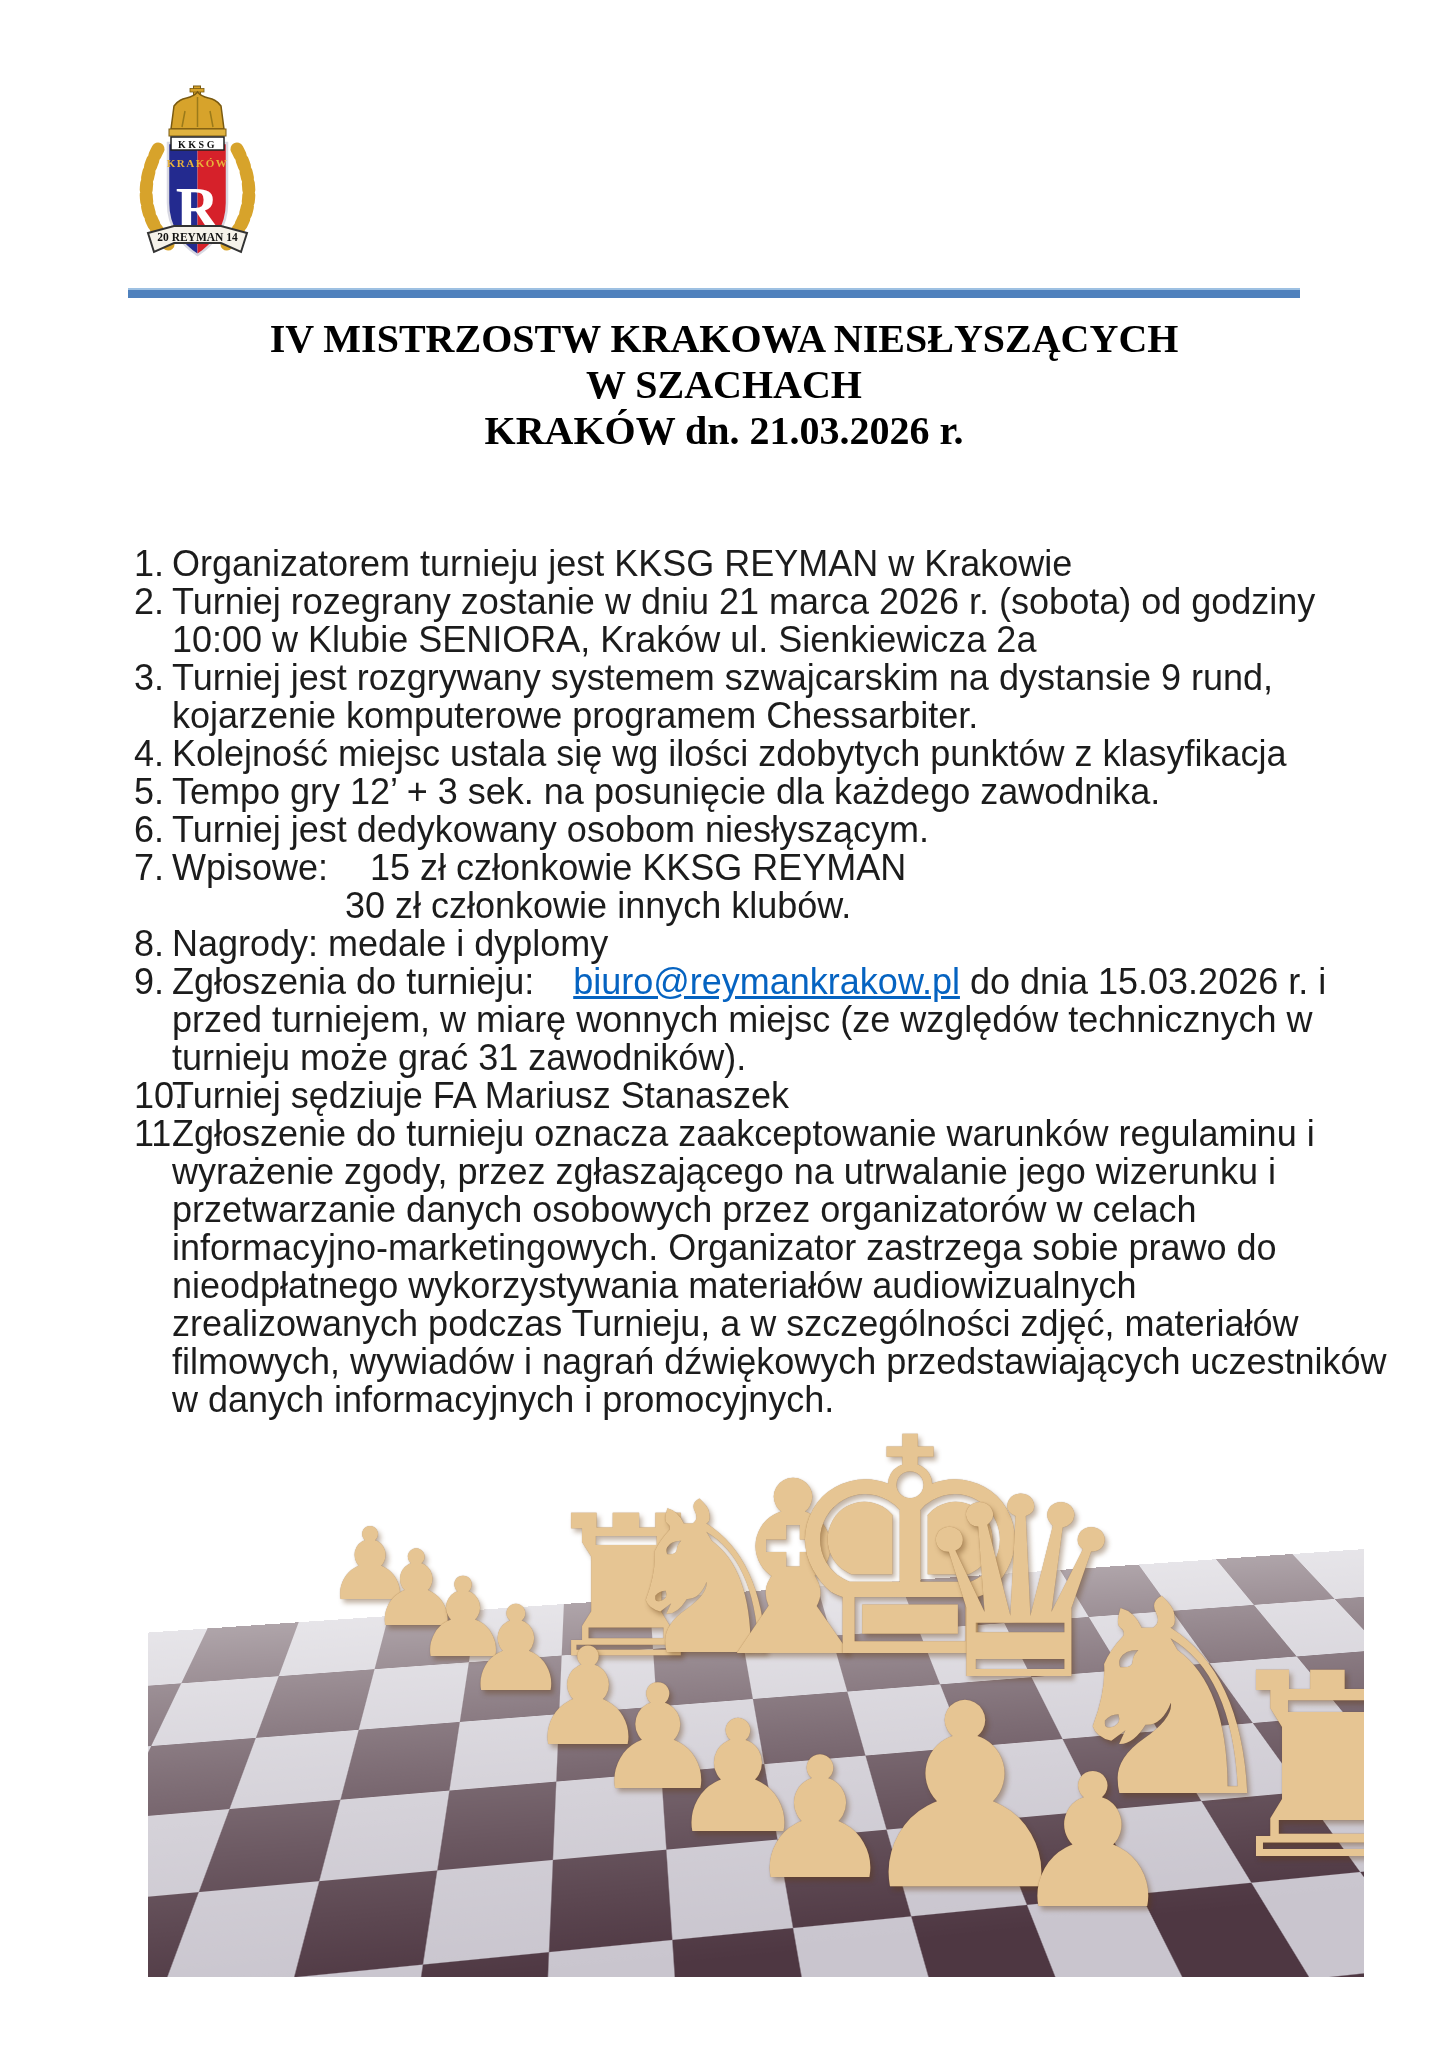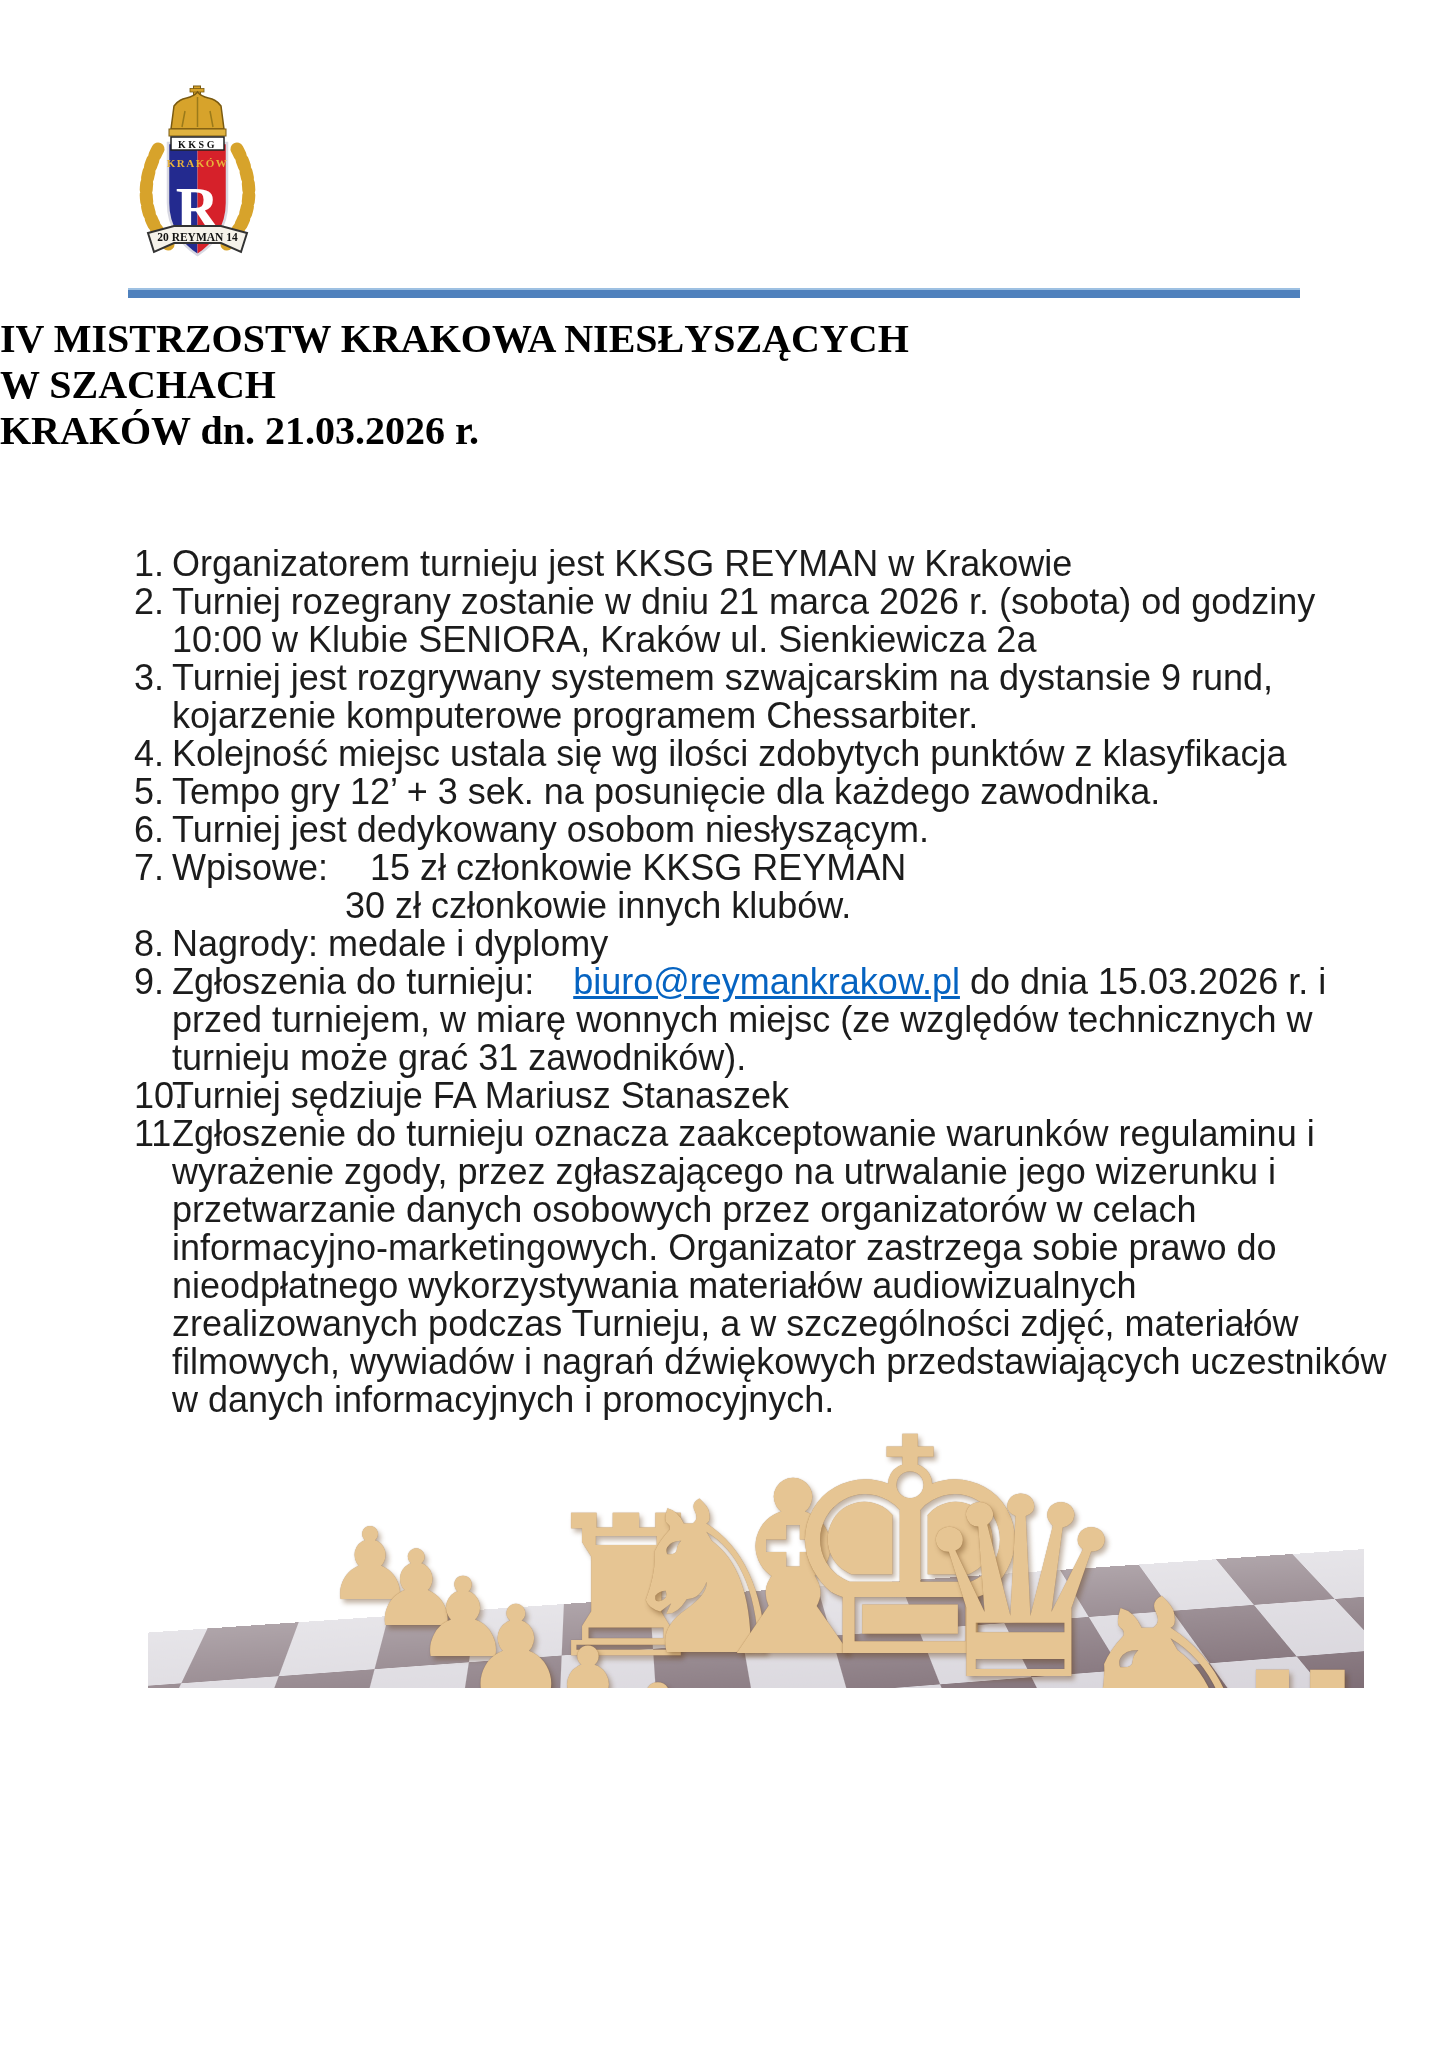--- a/index.html
+++ b/index.html
@@ -1,27 +1,27 @@
 <!DOCTYPE html>
 <html style="--accent: #4f81bd; --link: #0563c1; --sq-dark: #4e3742; --sq-light: #c9c5ce; --wood: #e6c593;"><head>
 <meta charset="utf-8">
 <style>
   html,body{margin:0;padding:0;background:#ffffff;}
   #page{
-    position:relative; width:1448px; height:1688px; margin:0 auto;
+    position:relative; width:1448px; height:2048px; margin:0 auto;
     background:#ffffff; overflow:hidden;
     font-family:"Liberation Sans", sans-serif; color:#1c1c1c;
   }
   
   #logo{position:absolute; left:130px; top:85px; width:135px; height:185px;}
   
   #rule{position:absolute; left:128px; top:288px; width:1172px; height:8px;
         background:var(--accent,#4f81bd); border-top:2px solid #9dc0e2;}
   
-  #title{position:absolute; left:0; top:316px; width:1448px; 
+  #title{position:absolute; left:0; top:316px; width:1448px; text-align:center;
          font-family:"Liberation Serif", serif; font-weight:bold;
          font-size:40px; line-height:46px; color:#000;}
   
   #rules{position:absolute; left:134px; top:545px; width:1250px; z-index:3;
          font-size:36px; line-height:38px;}
   .row{height:38px; white-space:nowrap;}
   .num{display:inline-block; width:38px;}
   .ind{display:inline-block;}
   .sp{display:inline-block;}
   a.email{color:var(--link,#0563c1); text-decoration:underline; cursor:pointer;margin-left:29px;}

